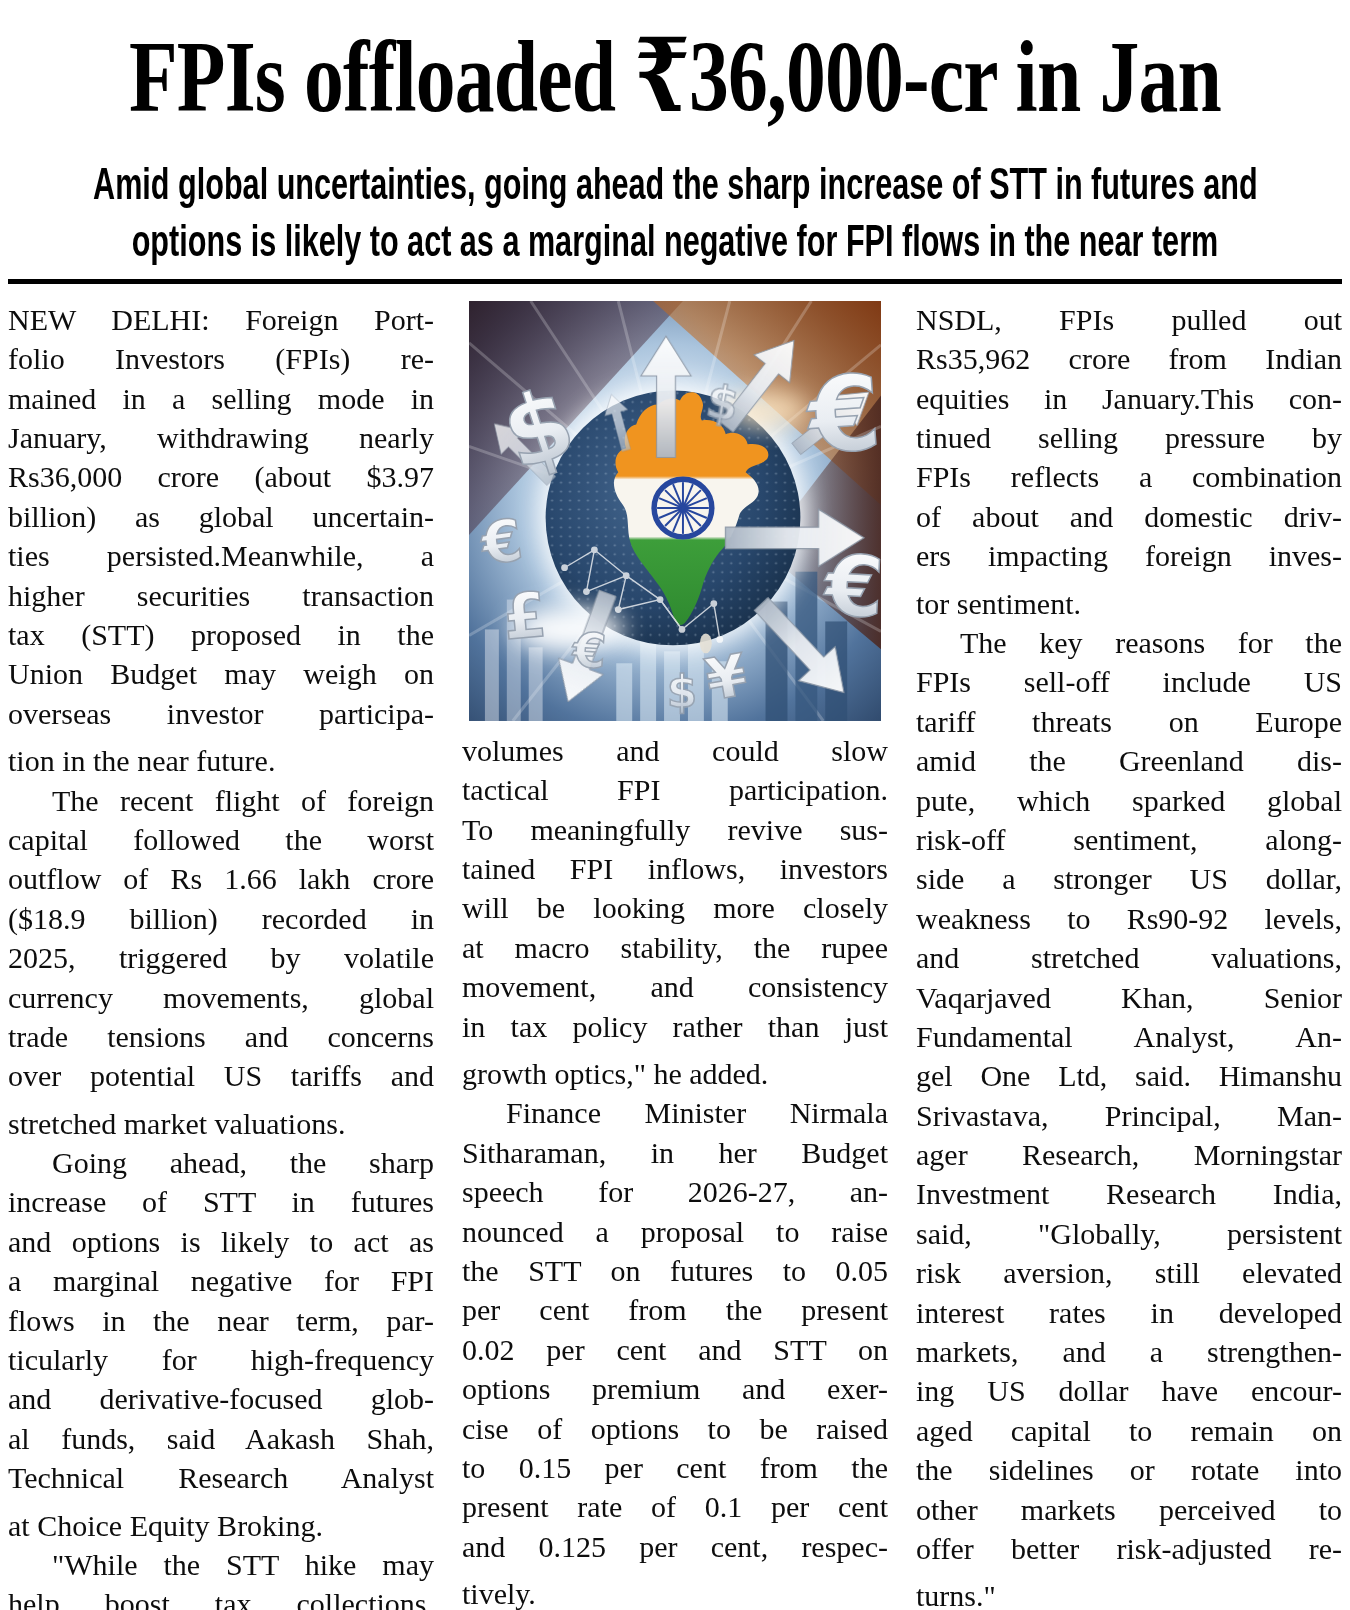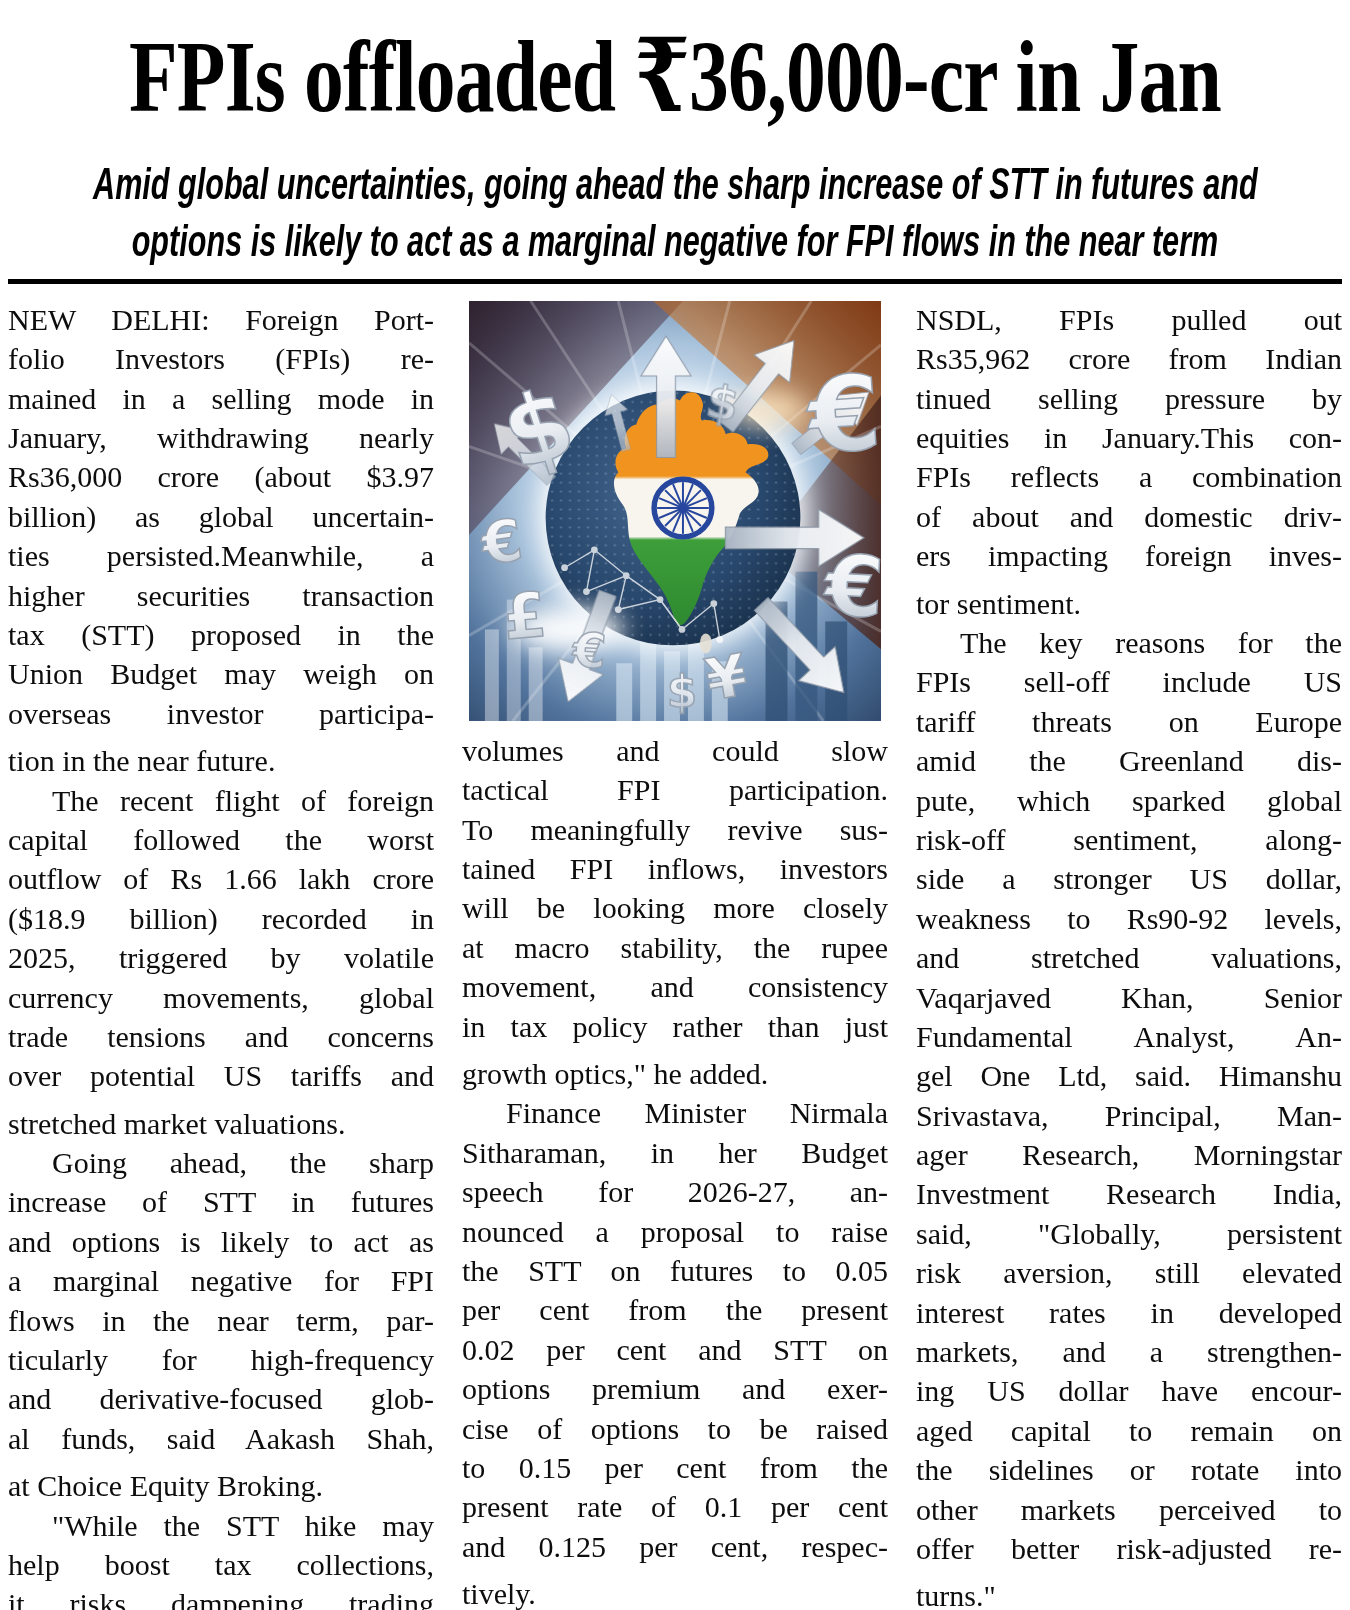--- a/index.html
+++ b/index.html
@@ -18,21 +18,21 @@
   }
   .headline .hl-inner {
     font-family: "Liberation Serif", "DejaVu Serif", serif;
     font-weight: 700; font-size: 102px; line-height: 1;
     white-space: nowrap; letter-spacing: -1px;
     transform: scaleX(0.78); transform-origin: center;
     display: inline-block; color: #000;
   }
 
   
-  .subheadline { margin-top: 4px; font-style: italic; }
+  .subheadline { margin-top: 4px; }
   .sub-line {
     height: 57px; display: flex; align-items: center; justify-content: center;
   }
   .sub-line span {
     font-family: "Liberation Sans", "DejaVu Sans", sans-serif;
     font-weight: 700; font-size: 45px; line-height: 1;
     white-space: nowrap;
     transform: scaleX(0.68); transform-origin: center;
     display: inline-block; color: #000;
   }
@@ -107,20 +107,21 @@
         <div class="line">over potential US tariffs and</div>
         <div class="line end">stretched market valuations.</div>
         <div class="line indent">Going ahead, the sharp</div>
         <div class="line">increase of STT in futures</div>
         <div class="line">and options is likely to act as</div>
         <div class="line">a marginal negative for FPI</div>
         <div class="line">flows in the near term, par-</div>
         <div class="line">ticularly for high-frequency</div>
         <div class="line">and derivative-focused glob-</div>
         <div class="line">al funds, said Aakash Shah,</div>
+        <div class="line">Technical Research Analyst</div>
         <div class="line end">at Choice Equity Broking.</div>
         <div class="line indent">"While the STT hike may</div>
         <div class="line">help boost tax collections,</div>
         <div class="line">it risks dampening trading</div>
       </div>
     <div class="col">
       <figure class="article-image" style="margin:0 auto 9px auto;">
         <svg width="412" height="422" viewBox="0 0 414 422" xmlns="http://www.w3.org/2000/svg">
           <defs>
             <radialGradient id="bgGlow" cx="48%" cy="46%" r="78%">
@@ -298,22 +299,22 @@
         <div class="line">cise of options to be raised</div>
         <div class="line">to 0.15 per cent from the</div>
         <div class="line">present rate of 0.1 per cent</div>
         <div class="line">and 0.125 per cent, respec-</div>
         <div class="line end">tively.</div>
         <div class="line indent">According to data from</div>
       </div>
     <div class="col">
         <div class="line">NSDL, FPIs pulled out</div>
         <div class="line">Rs35,962 crore from Indian</div>
+        <div class="line">equities in January.This con-</div>
         <div class="line">tinued selling pressure by</div>
-        <div class="line">equities in January.This con-</div>
         <div class="line">FPIs reflects a combination</div>
         <div class="line">of about and domestic driv-</div>
         <div class="line">ers impacting foreign inves-</div>
         <div class="line end">tor sentiment.</div>
         <div class="line indent">The key reasons for the</div>
         <div class="line">FPIs sell-off include US</div>
         <div class="line">tariff threats on Europe</div>
         <div class="line">amid the Greenland dis-</div>
         <div class="line">pute, which sparked global</div>
         <div class="line">risk-off sentiment, along-</div>

